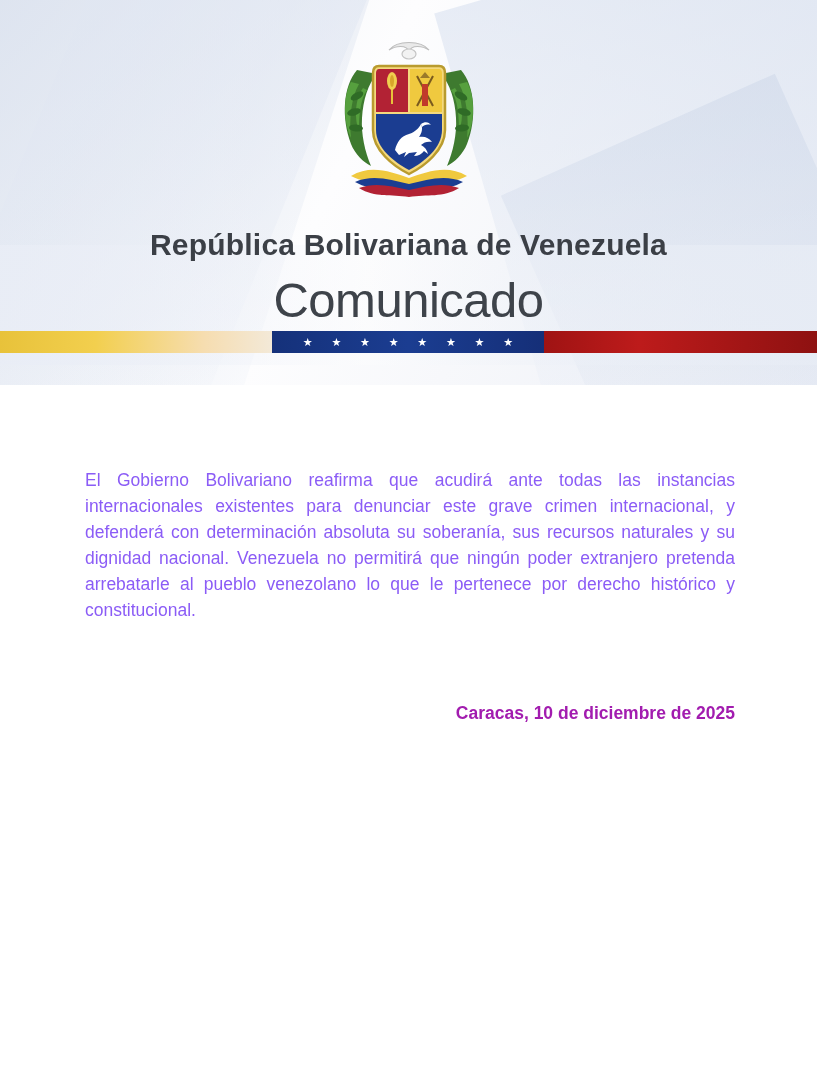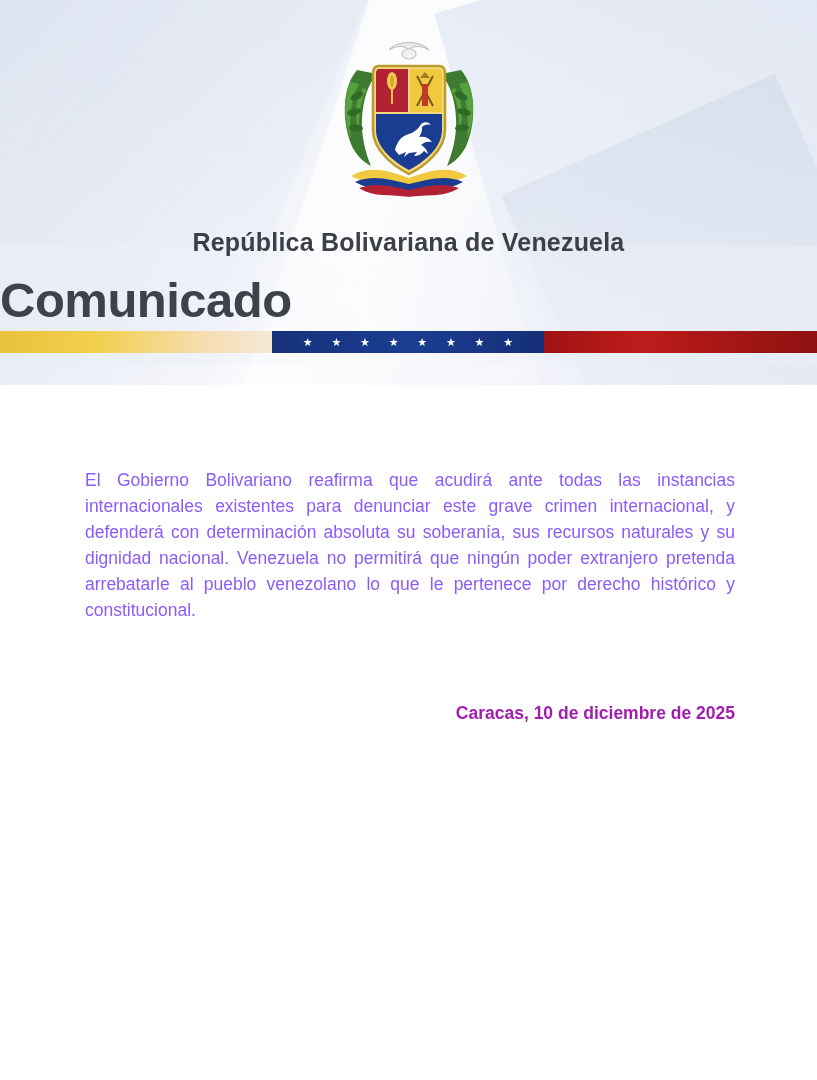--- a/index.html
+++ b/index.html
@@ -71,32 +71,33 @@
     width: 176px;
     height: 176px;
   }
 
   .country-name {
     position: absolute;
     top: 228px;
     left: 0;
     width: 817px;
     text-align: center;
-    font-size: 25px;
+    font-size: 30px;
     font-weight: bold;
     color: #3b3f46;
     letter-spacing: 0.2px;
   }
   .doc-title {
     position: absolute;
     top: 272px;
     left: 0;
     width: 817px;
+    text-align: center;
     font-size: 49px;
-    font-weight: bold;
+    font-weight: normal;
     color: #3e434a;
     letter-spacing: -0.5px;
   }
 
   
   .tricolor {
     position: absolute;
     bottom: 32px;
     left: 0;
     width: 817px;

